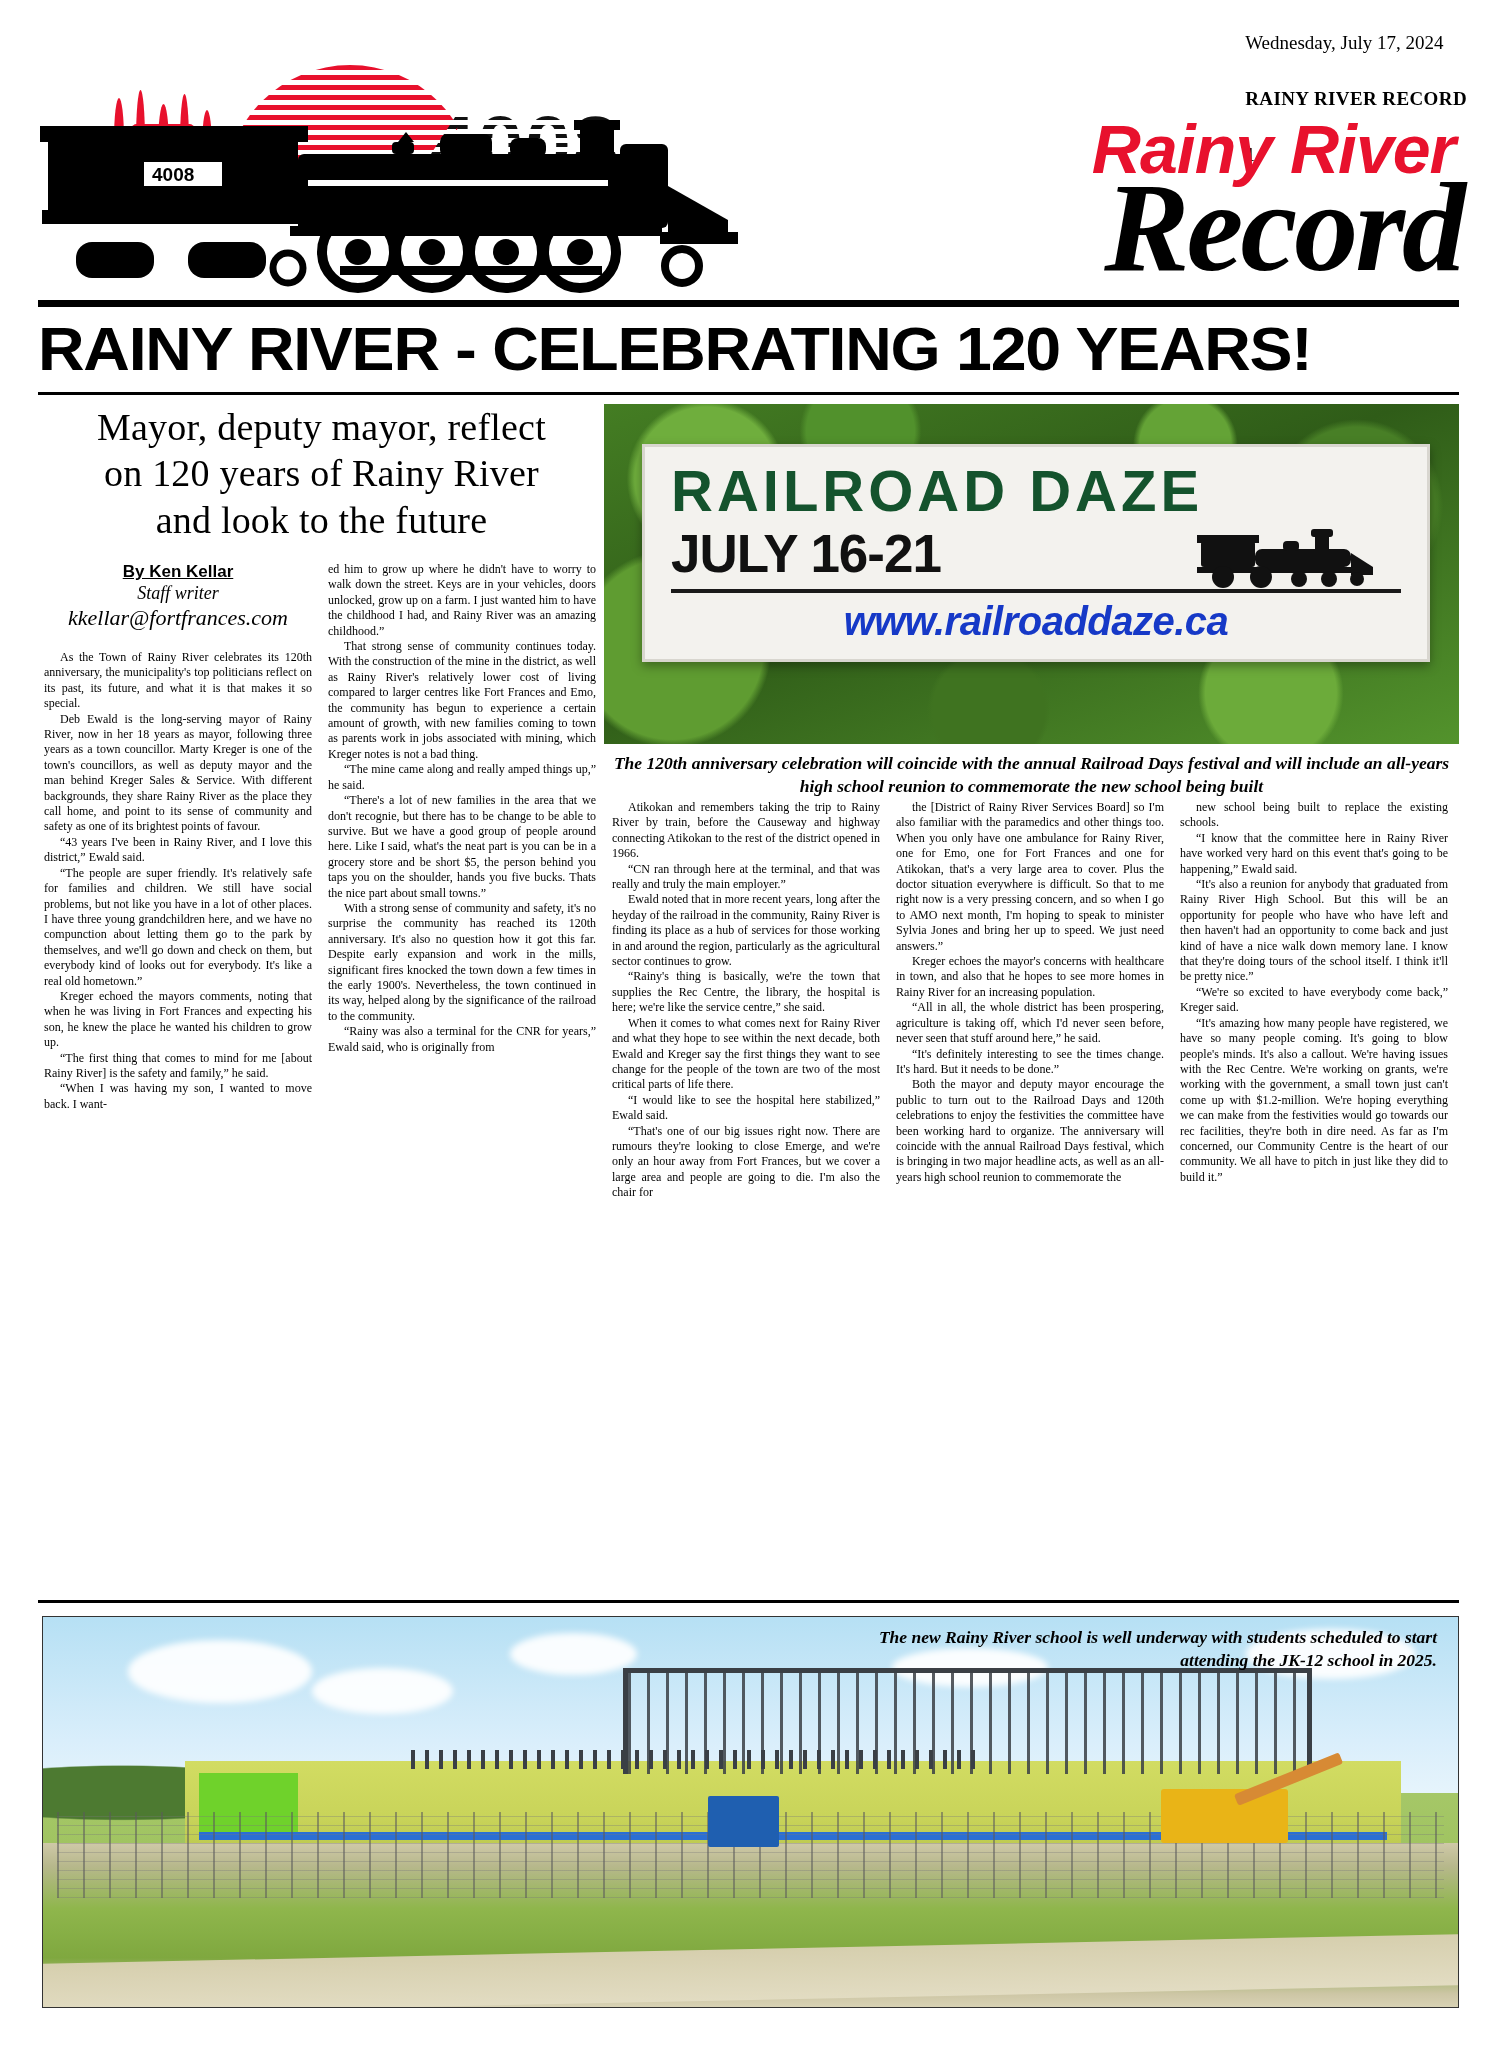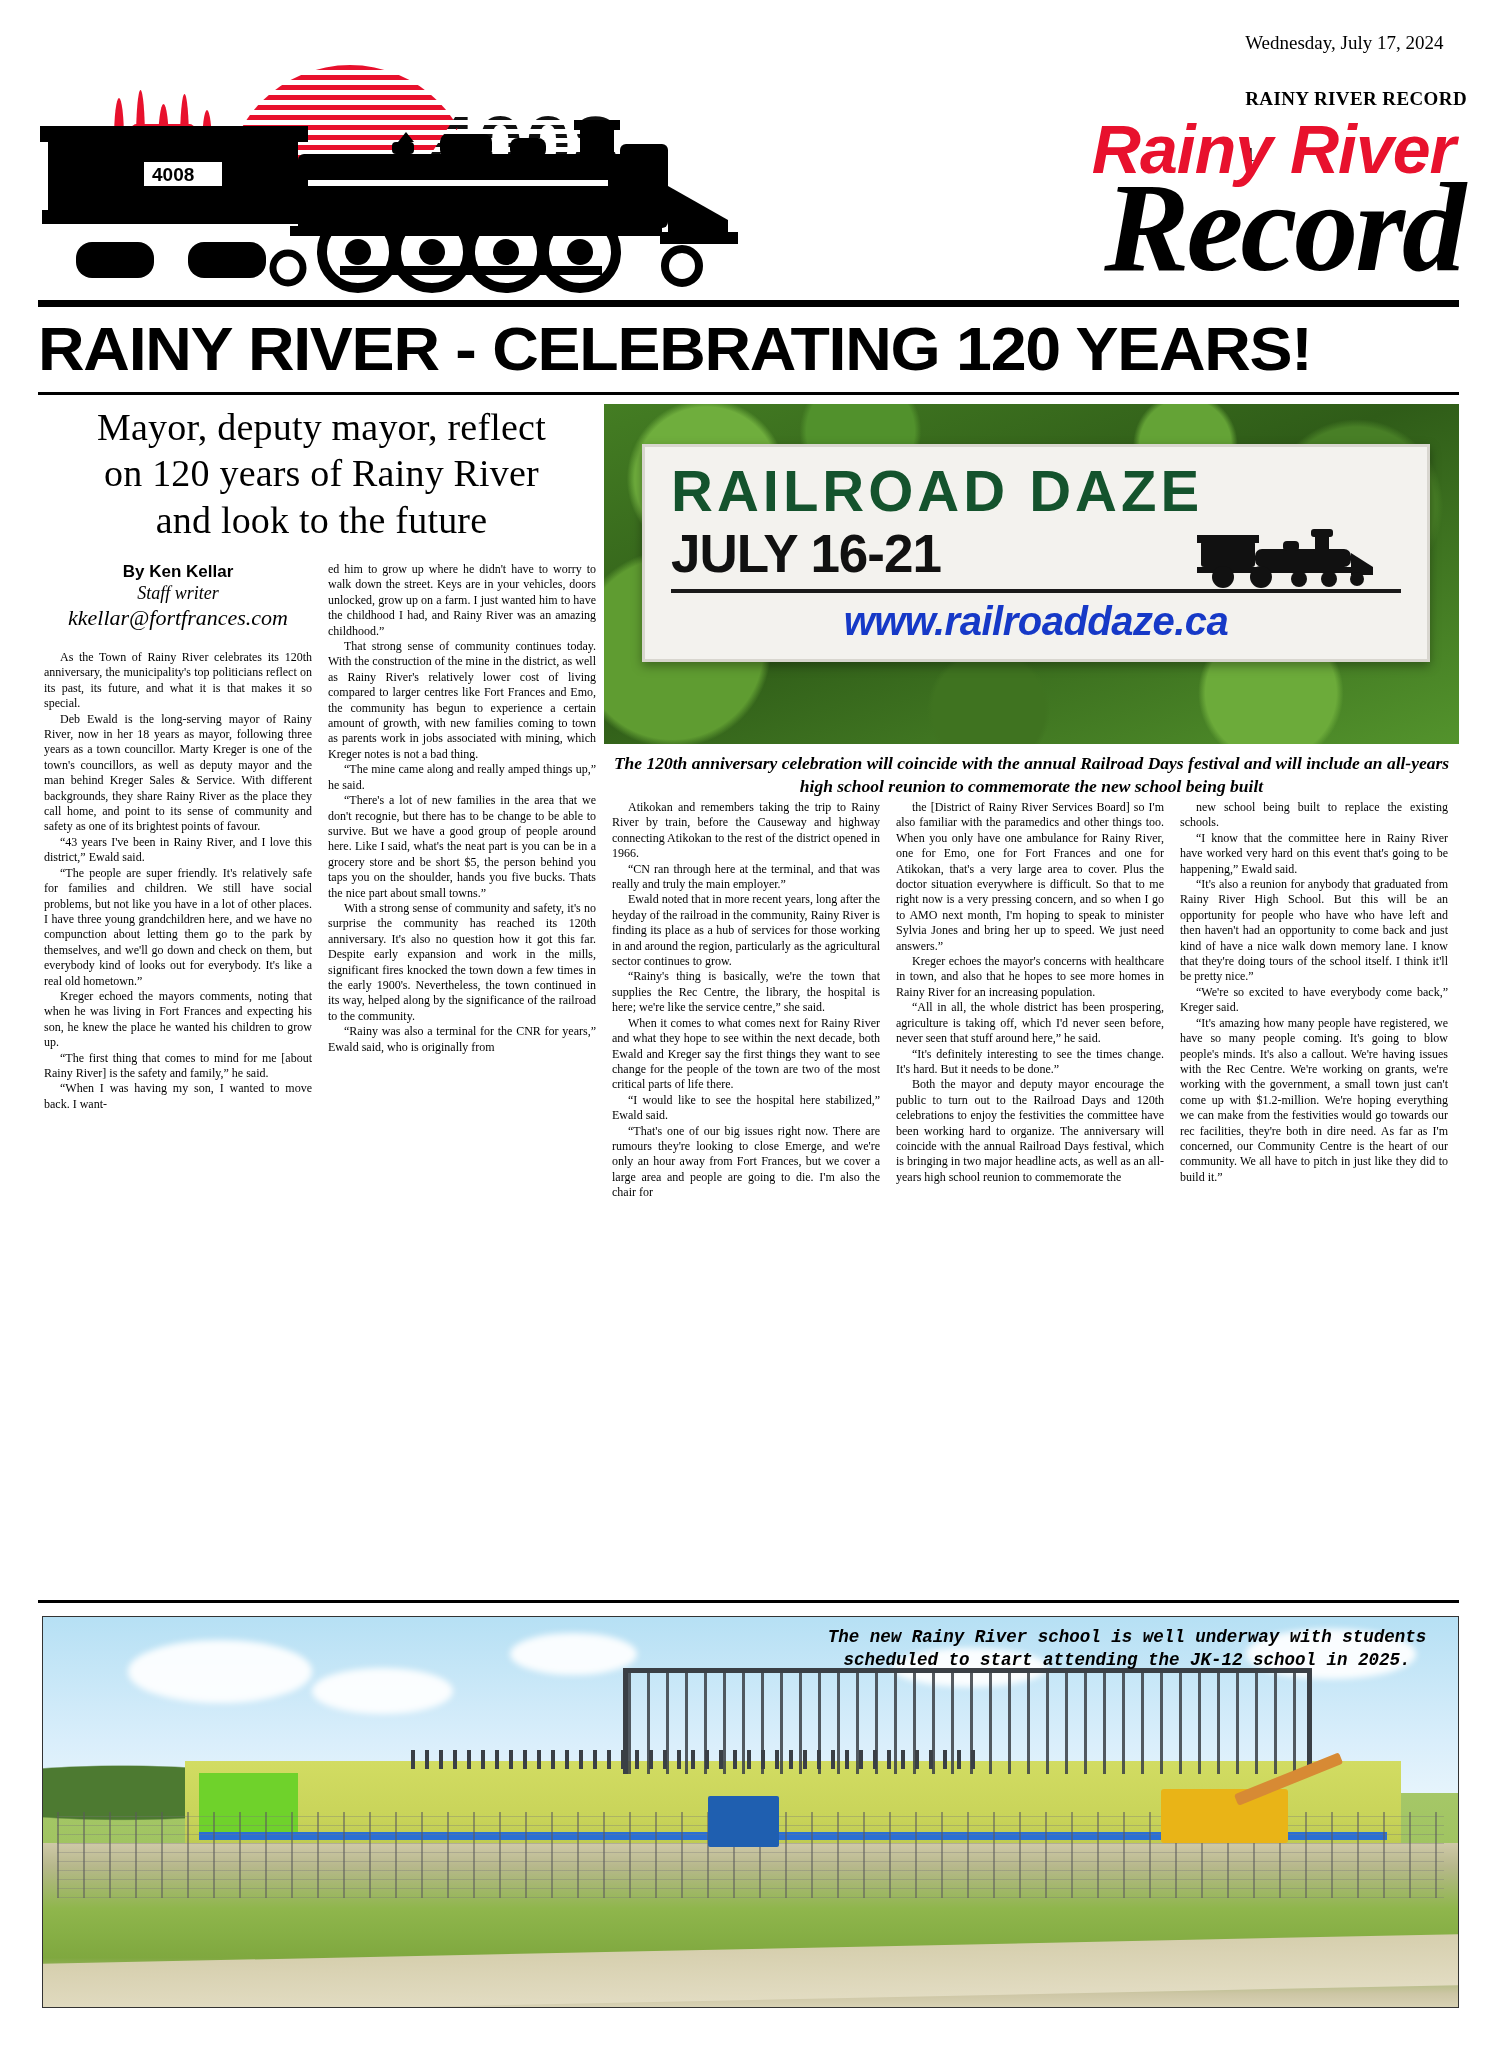--- a/index.html
+++ b/index.html
@@ -166,20 +166,21 @@
     position: absolute;
     left: 44px; top: 562px;
     width: 268px;
     text-align: center;
     line-height: 1.22;
   }
   .by-name {
     font-family: "Liberation Sans", sans-serif;
     font-weight: bold;
     font-size: 17px;
+    text-decoration: underline;
     display: block;
   }
   .by-role { font-style: italic; font-size: 18px; display: block; }
   .by-mail { font-style: italic; font-size: 22px; display: block; }
 
   
   .lead-photo {
     position: absolute;
     left: 604px; top: 404px;
     width: 855px; height: 340px;
@@ -320,22 +321,22 @@
   .bp-excavator { position: absolute; left: 79%; top: 44%; width: 9%; height: 14%;
     background: #e9b417; border-radius: 3px; }
   .bp-exc-arm { position: absolute; left: 84%; top: 40%; width: 8%; height: 3%;
     background: #d78a34; transform: rotate(-22deg); border-radius: 3px; }
   .bp-lift { position: absolute; left: 47%; top: 46%; width: 5%; height: 13%;
     background: #1f5fb0; border-radius: 2px; }
   .bottom-caption {
     position: absolute;
     right: 60px; top: 1626px;
     width: 620px;
-    text-align: center;
-    font-family: Liberation Mono, monospace;
+    text-align: right;
+    font-family: Liberation Serif, serif;
     font-weight: bold;
     font-style: italic;
     font-size: 17.5px;
     line-height: 1.3;
     color: #000;
     z-index: 5;
   }
 </style>
 </head>
 <body>

